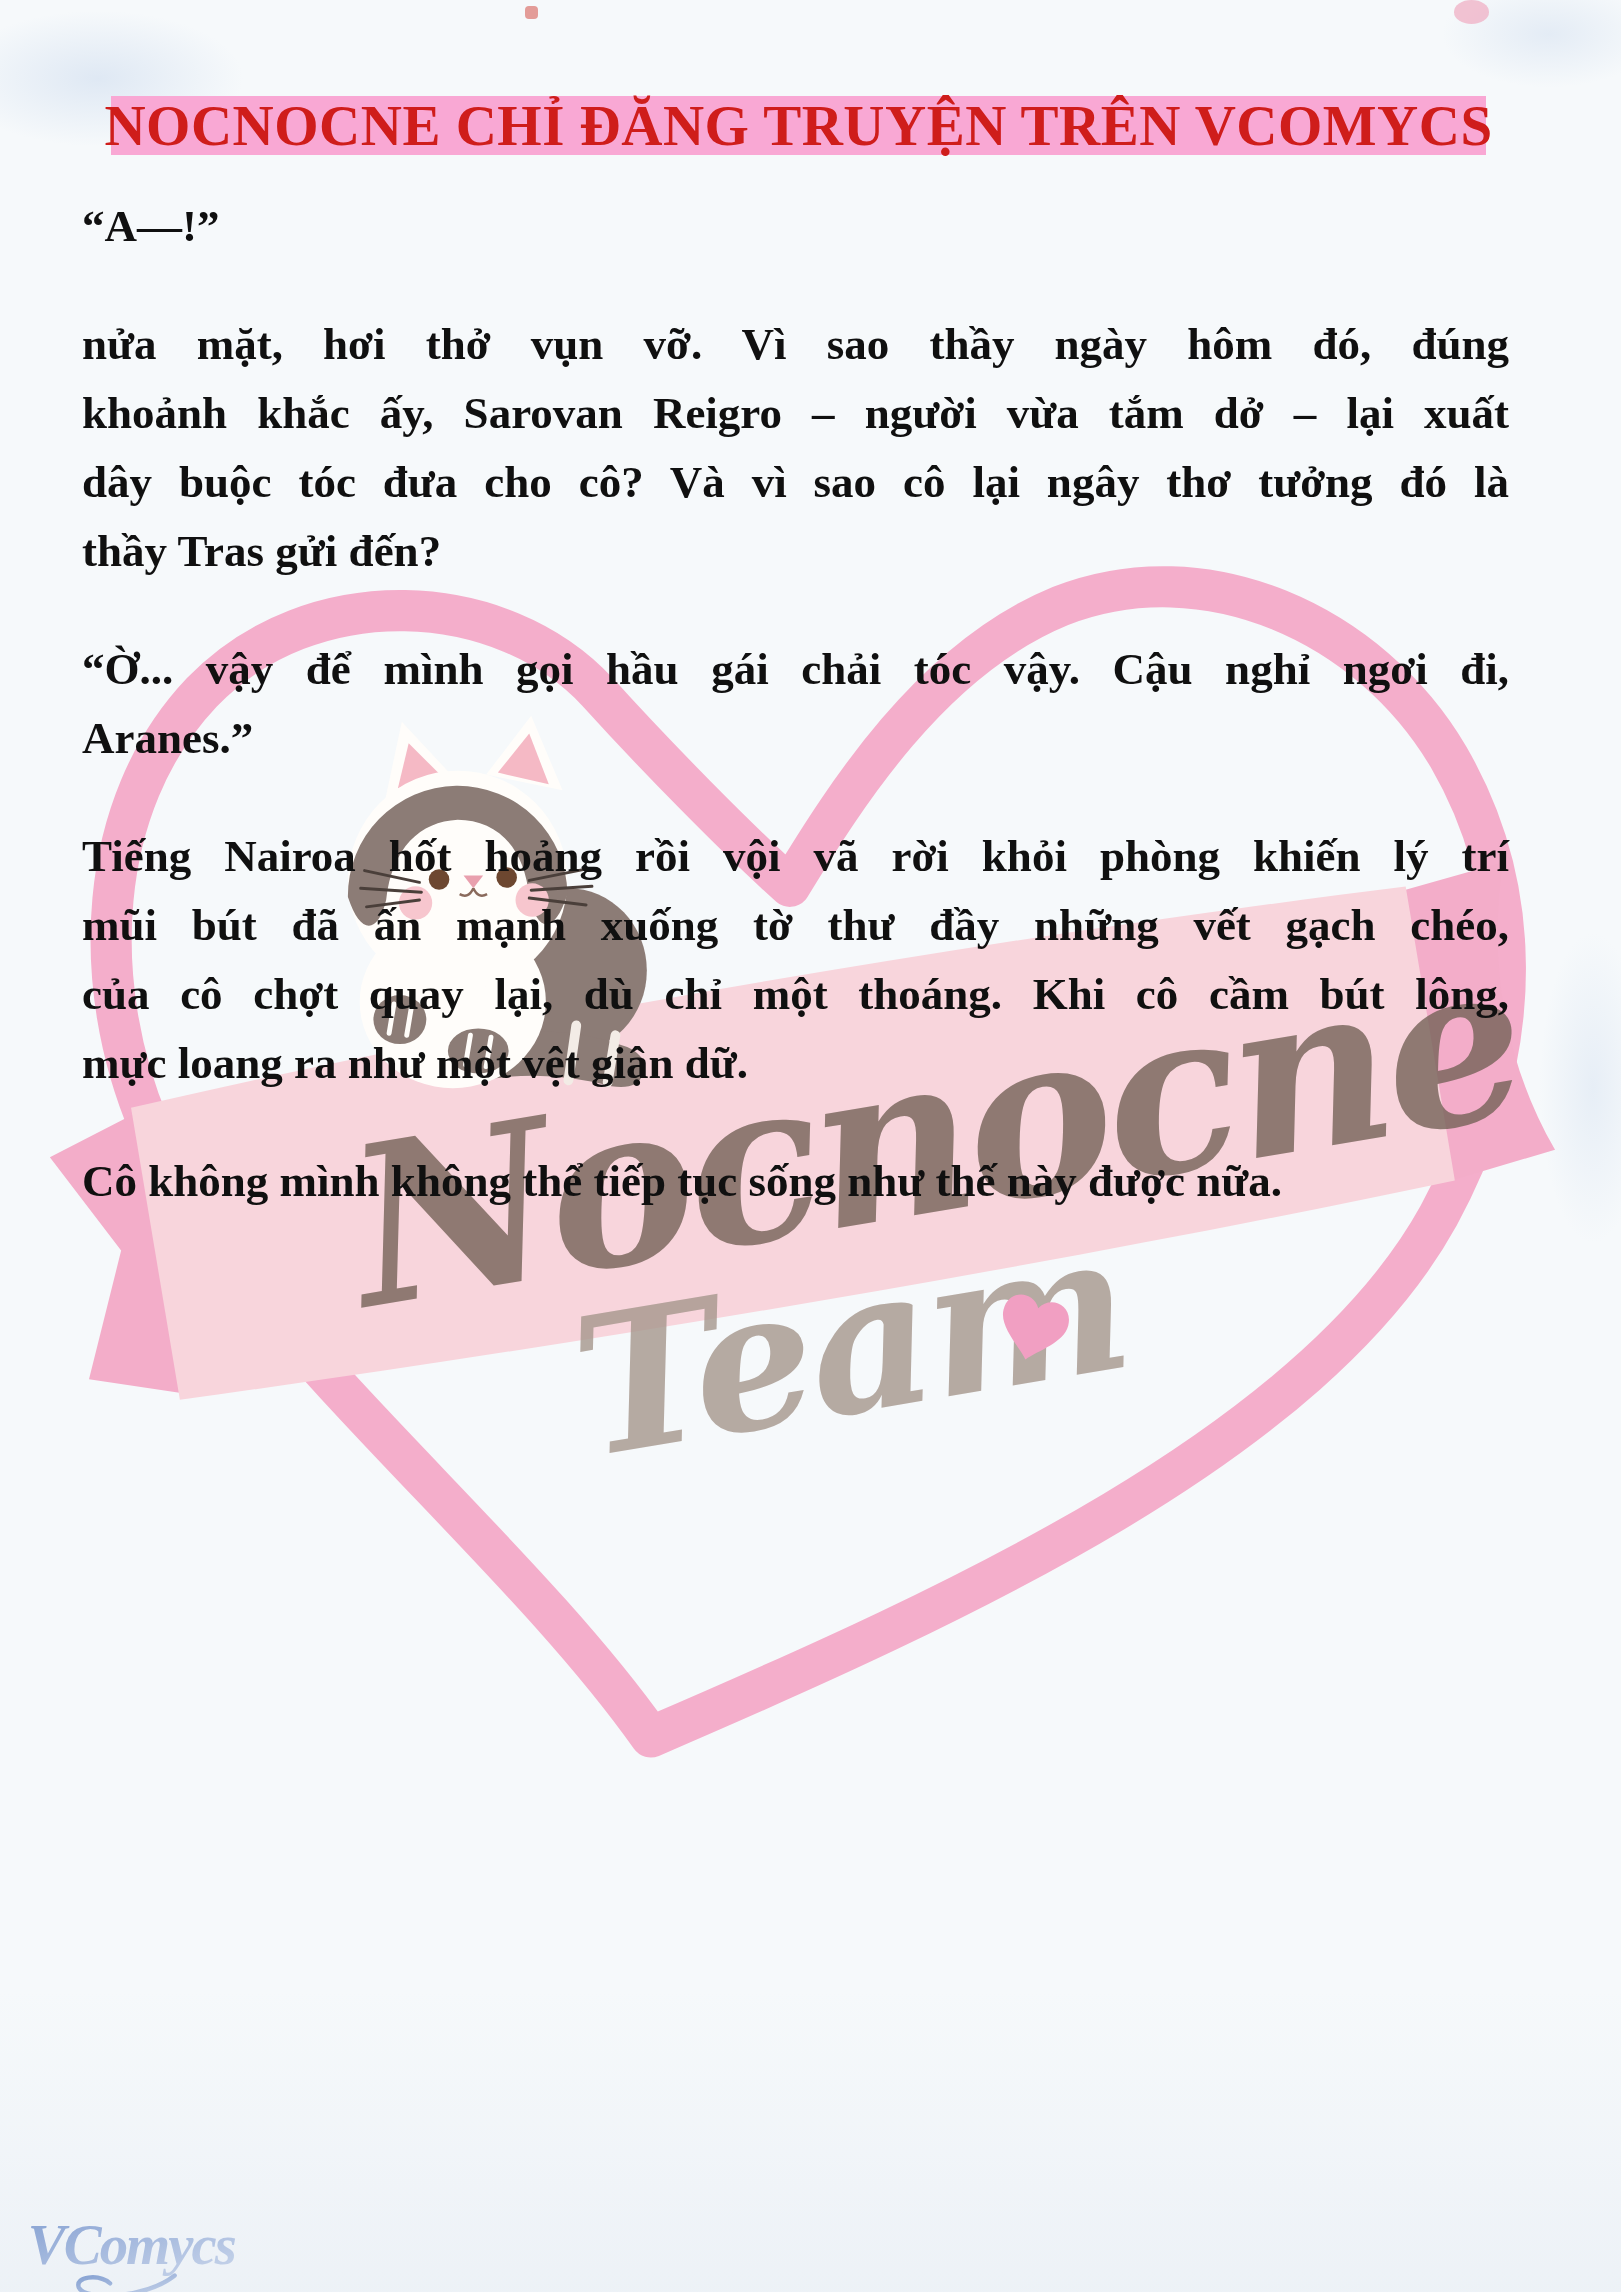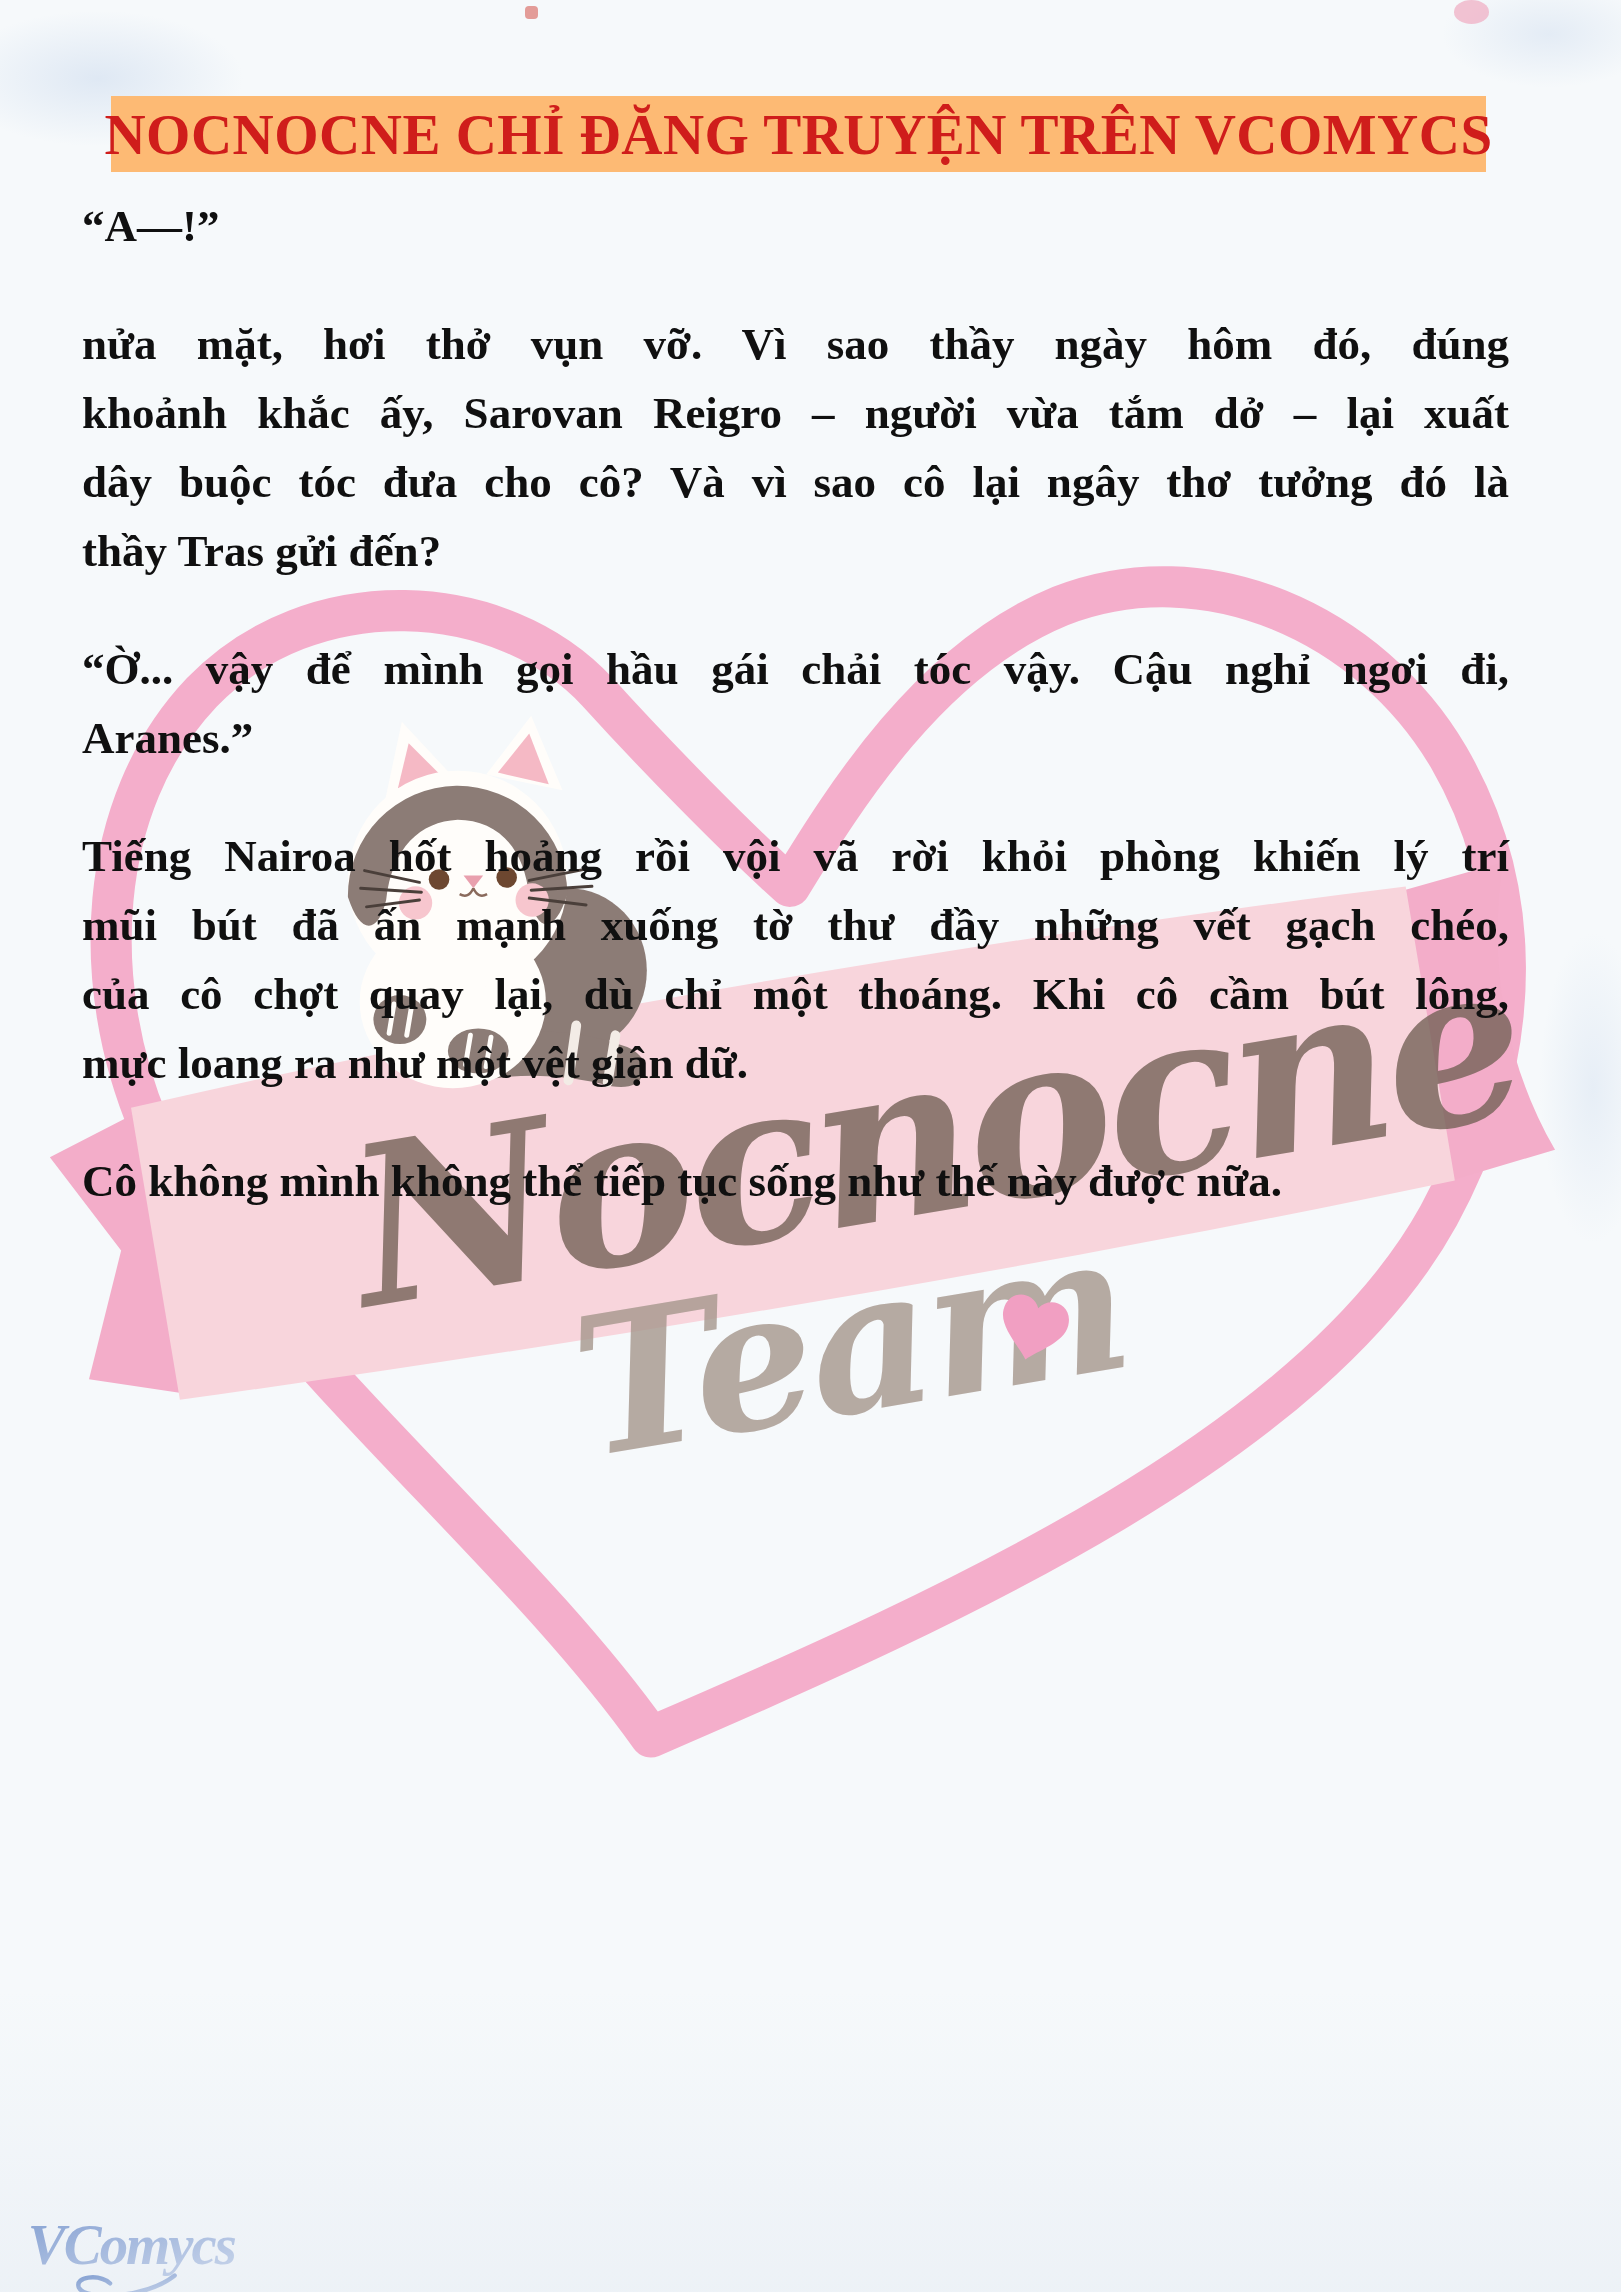--- a/index.html
+++ b/index.html
@@ -22,22 +22,22 @@
     background:linear-gradient(to bottom,rgba(188,202,224,0),rgba(188,202,224,.16));}
   
   .speck-red{position:absolute;left:525px;top:5.9px;width:12.7px;height:12.7px;border-radius:3.9px;
     background:#d96a62;opacity:.65;}
   .speck-pink{position:absolute;left:1454px;top:0;width:35px;height:23.5px;border-radius:50%;
     background:#f0b4c8;opacity:.8;}
   
   .watermark{position:absolute;left:0;top:0;z-index:1;}
   
   .header-band{
-    position:absolute;left:111px;top:96px;width:1375px;height:76px;z-index:3;
-    background:#fdba74;
+    position:absolute;left:111px;top:96px;width:1375px;height:59px;z-index:3;
+    background:#f9a8d4;
     display:flex;align-items:center;justify-content:center;
   }
   .header-band .title{
     font-size:57px;font-weight:700;letter-spacing:0.5px;
     color:#cf1d1b;white-space:nowrap;line-height:1;
     font-family:"Liberation Serif","DejaVu Serif",serif;
   }
   
   .content{
     position:absolute;left:82px;top:192px;width:1427px;z-index:3;

